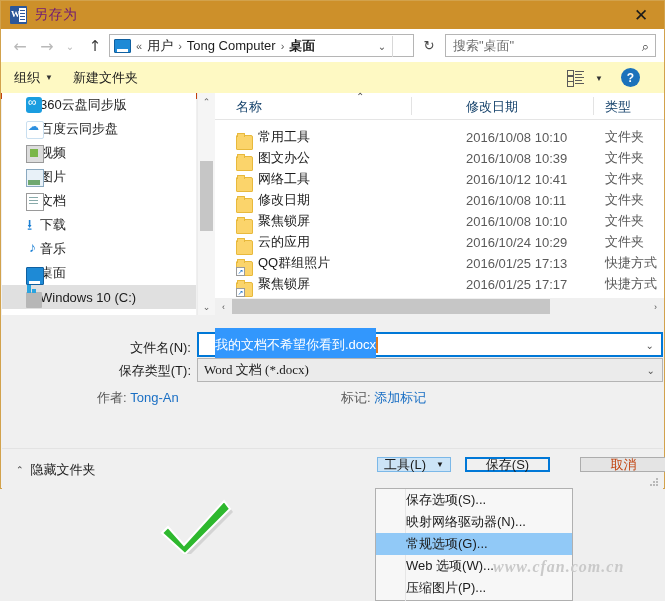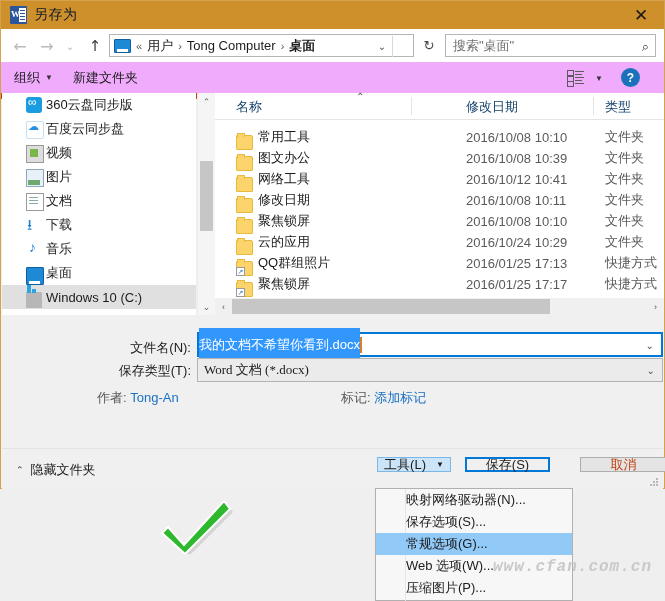--- a/index.html
+++ b/index.html
@@ -16,21 +16,21 @@
 
   
   .dlg{position:absolute;left:0;top:0;width:665px;height:489px;background:#f0f0f0;border:1px solid #d2a24c;box-sizing:border-box;}
 
   
   .titlebar{position:absolute;left:0;top:0;width:663px;height:28px;background:#cd902a;}
   .word-icon{position:absolute;left:9px;top:5px;width:17px;height:18px;background:#2b579a;border-radius:1px;}
   .word-icon .w{position:absolute;left:1px;top:3px;color:#fff;font-size:9px;font-weight:bold;line-height:10px;font-family:"Liberation Serif",serif;}
   .word-icon .pg{position:absolute;right:1px;top:2px;width:7px;height:14px;background:#fff;}
   .word-icon .pg i{display:block;height:1px;background:#2b579a;margin:2px 1px 0 1px;}
-  .title-text{position:absolute;left:33px;top:5px;font-size:14px;color:#0f172a;letter-spacing:.5px;}
+  .title-text{position:absolute;left:33px;top:5px;font-size:14px;color:#701a75;letter-spacing:.5px;}
   .btn-close{position:absolute;right:0;top:0;width:46px;height:28px;display:flex;align-items:center;justify-content:center;color:#1b1b1b;font-size:17px;font-family:"DejaVu Sans",sans-serif;}
 
   
   .navbar{position:absolute;left:0;top:28px;width:663px;height:33px;background:#fff;}
   .nav-ico{position:absolute;top:7px;height:20px;display:flex;align-items:center;justify-content:center;color:#b9b9b9;font-size:16px;font-family:"DejaVu Sans",sans-serif;}
   .nav-back{left:9px;width:20px;}
   .nav-fwd{left:36px;width:20px;}
   .nav-recent{left:62px;width:14px;font-size:10px;color:#b9b9b9;}
   .nav-up{left:84px;width:20px;color:#3a3a3a;font-size:15px;}
   .crumbbar{position:absolute;left:108px;top:5px;width:305px;height:23px;border:1px solid #b5b5b5;background:#fff;box-sizing:border-box;display:flex;align-items:center;}
@@ -40,41 +40,41 @@
   .crumb-txt{color:#1c1c1c;font-size:13px;white-space:nowrap;}
   .crumb-txt.cur{font-weight:bold;}
   .crumb-drop{position:absolute;right:22px;top:4px;width:18px;height:14px;display:flex;align-items:center;justify-content:center;color:#555;font-size:10px;}
   .crumb-div{position:absolute;right:20px;top:1px;width:1px;height:21px;background:#d8d8d8;}
   .refresh{position:absolute;left:417px;top:5px;width:22px;height:23px;display:flex;align-items:center;justify-content:center;color:#4a4a4a;font-size:13px;}
   .searchbox{position:absolute;left:444px;top:5px;width:211px;height:23px;border:1px solid #b5b5b5;background:#fff;box-sizing:border-box;display:flex;align-items:center;}
   .searchbox span.ph{margin-left:7px;color:#6d6d6d;font-size:13px;}
   .search-icon{position:absolute;right:6px;top:4px;color:#333;font-size:13px;}
 
   
-  .toolbar{position:absolute;left:0;top:61px;width:663px;height:31px;background:#f0abfc;border-bottom:6px solid #c2410c;}
+  .toolbar{position:absolute;left:0;top:61px;width:663px;height:31px;background:#fef9c3;border-bottom:6px solid #c2410c;}
   .tb-item{position:absolute;top:6px;font-size:13px;color:#1b1b1b;display:flex;align-items:center;height:19px;}
   .tb-org{left:13px;}
   .tb-caret{font-size:8px;margin-left:5px;color:#333;}
   .tb-new{left:72px;}
   .tb-view{position:absolute;left:566px;top:8px;width:17px;height:15px;}
   .tb-view .cell{position:absolute;width:5px;height:4px;border:1px solid #5b5b5b;left:0;}
   .tb-view .c1{top:0;} .tb-view .c2{top:6px;} .tb-view .c3{top:11px;}
   .tb-view .ln{position:absolute;left:8px;height:1px;background:#5b5b5b;}
   .tb-view .l1{top:1px;width:9px;} .tb-view .l2{top:4px;width:7px;}
   .tb-view .l3{top:7px;width:9px;} .tb-view .l4{top:10px;width:7px;}
   .tb-view .l5{top:13px;width:9px;}
   .tb-viewcaret{position:absolute;left:594px;top:12px;font-size:8px;color:#333;}
   .tb-help{position:absolute;left:620px;top:6px;width:19px;height:19px;border-radius:50%;background:#1b72bb;color:#fff;font-size:12px;font-weight:bold;display:flex;align-items:center;justify-content:center;}
 
   
   .navpane{position:absolute;left:1px;top:92px;width:194px;height:222px;background:#fff;overflow:hidden;}
   .nav-row{position:relative;height:24px;display:flex;align-items:center;padding-left:24px;font-size:13px;color:#1b1b1b;}
   .nav-row.sel{background:#e0e0e0;}
   .nav-row .ic{position:absolute;left:24px;top:4px;width:16px;height:16px;}
-  .nav-row .lbl{margin-left:20px;}
+  .nav-row .lbl{margin-left:14px;}
 
   .icn-360{background:#1a9de0;border-radius:3px;position:relative;}
   .icn-360:after{content:"∞";position:absolute;left:2px;top:-2px;color:#fff;font-size:12px;}
   .icn-baidu{background:#fff;border:1px solid #c9dff0;border-radius:2px;position:relative;}
   .icn-baidu:after{content:"☁";position:absolute;left:1px;top:-2px;color:#2b8fe0;font-size:11px;}
   .icn-video{background:#ddd;border:1px solid #9a9a9a;position:relative;}
   .icn-video:after{content:"";position:absolute;left:3px;top:3px;width:8px;height:8px;background:#7ab648;}
   .icn-pic{background:#e8f1f8;border:1px solid #8aa9c0;position:relative;}
   .icn-pic:after{content:"";position:absolute;left:1px;bottom:1px;width:12px;height:5px;background:#6fa86f;}
   .icn-doc{background:#fff;border:1px solid #9a9a9a;position:relative;}
@@ -109,21 +109,21 @@
   .list-hscroll .thumb{position:absolute;left:17px;top:1px;width:318px;height:15px;background:#c6c6c6;}
   .list-hscroll .a-l{position:absolute;left:0;top:0;width:17px;height:17px;display:flex;align-items:center;justify-content:center;font-size:9px;color:#505050;}
   .list-hscroll .a-r{position:absolute;right:0;top:0;width:17px;height:17px;display:flex;align-items:center;justify-content:center;font-size:9px;color:#505050;}
 
   
   .formarea{position:absolute;left:1px;top:315px;width:661px;height:132px;background:#f0f0f0;}
   .lbl-right{position:absolute;font-size:13px;color:#1b1b1b;text-align:right;}
   .fname-lbl{left:60px;top:338px;width:130px;}
   .ftype-lbl{left:60px;top:361px;width:130px;}
   .fname-box{position:absolute;left:196px;top:331px;width:466px;height:25px;background:#fff;border:2px solid #0078d7;box-sizing:border-box;display:flex;align-items:center;}
-  .fname-sel{margin-left:0;background:#3297fd;color:#fff;font-size:13px;padding:8px 0;}
+  .fname-sel{margin-left:16px;background:#3297fd;color:#fff;font-size:13px;padding:8px 0;}
   .caret{display:inline-block;width:2px;height:16px;background:#e07c22;vertical-align:middle;}
   .fname-caret{position:absolute;right:7px;top:6px;font-size:10px;color:#555;}
   .ftype-box{position:absolute;left:196px;top:357px;width:466px;height:24px;background:#ebebeb;border:1px solid #b4b4b4;box-sizing:border-box;display:flex;align-items:center;}
   .ftype-box span.v{margin-left:6px;font-size:13px;color:#1b1b1b;font-family:Liberation Serif, serif;}
   .meta{position:absolute;top:388px;font-size:13px;}
   .meta .k{color:#5a5a5a;}
   .meta .v{color:#1a6fc4;}
   .author{left:96px;}
   .tags{left:340px;}
   .chk-row{position:absolute;left:124px;top:448px;display:flex;align-items:center;}
@@ -141,21 +141,21 @@
   .btn-cancel{left:562px;width:87px;background:#e4e4e4;border:1px solid #adadad;color:#c2410c;margin-left:16px;}
   .grip{position:absolute;right:4px;bottom:3px;width:9px;height:9px;}
   .grip i{position:absolute;width:2px;height:2px;background:#b9b9b9;}
 
   
   .menu{position:absolute;left:375px;top:488px;width:198px;height:113px;background:#f7f7f7;border:1px solid #b0b0b0;box-sizing:border-box;}
   .menu-item{position:relative;height:22px;display:flex;align-items:center;padding-left:30px;font-size:13px;color:#1b1b1b;}
   .menu-item.hl{background:#91c9f7;}
   .menu-sep{position:absolute;left:29px;top:0;width:1px;height:113px;background:#e6e6e6;}
   .checkmark{position:absolute;left:160px;top:497px;width:74px;height:57px;pointer-events:none;}
-  .watermark{position:absolute;left:500px;top:564px;font-size:16px;font-style:italic;font-weight:bold;color:#c9c9c9;letter-spacing:1px;font-family:Liberation Mono, monospace;}
+  .watermark{position:absolute;left:500px;top:564px;font-size:16px;font-style:italic;font-weight:bold;color:#c9c9c9;letter-spacing:1px;font-family:Liberation Serif, serif;}
   .wm-box{position:absolute;left:493px;top:558px;width:172px;height:30px;overflow:hidden;}
 </style>
 </head>
 <body>
 
 <div class="root">
 
   <div class="bg-word">
     
     
@@ -389,22 +389,22 @@
           <i style="left:6px;top:3px"></i>
         <i style="left:0;top:6px"></i>
           <i style="left:3px;top:6px"></i>
           <i style="left:6px;top:6px"></i>
       </div>
     </div>
   </div>
 
   <div class="menu">
     <div class="menu-sep"></div>
+    <div class="menu-item">保存选项(S)...</div>
     <div class="menu-item">映射网络驱动器(N)...</div>
-    <div class="menu-item">保存选项(S)...</div>
     <div class="menu-item hl">常规选项(G)...</div>
     <div class="menu-item">Web 选项(W)...</div>
     <div class="menu-item">压缩图片(P)...</div>
   </div>
 
   <svg class="checkmark" viewBox="0 0 74 57">
     <path d="M8 30 L24 48 L64 4 L70 12 L25 57 L2 36 Z" fill="#b9b9b9" transform="translate(3,3)" opacity="0.5"></path>
     <path d="M8 30 L24 48 L64 4 L70 12 L25 57 L2 36 Z" fill="#2eb82e" stroke="#ffffff" stroke-width="2"></path>
   </svg>
 

